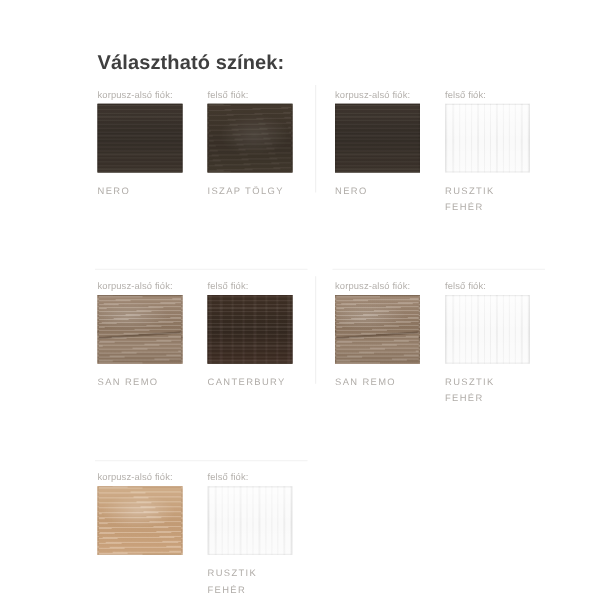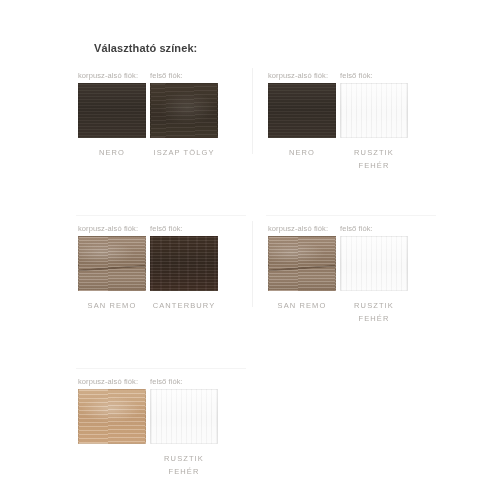--- a/index.html
+++ b/index.html
@@ -16,23 +16,23 @@
 
   #root {
     position: relative;
     width: 490px;
     height: 490px;
     box-sizing: border-box;
   }
 
   .page-title {
     position: absolute;
-    left: 94px;
+    left: 78px;
     top: 42px;
-    font-size: 11px;
+    font-size: 16px;
     font-weight: bold;
     color: #3f3f3f;
     letter-spacing: 0.1px;
     white-space: nowrap;
   }
 
   .grid {
     position: absolute;
     left: 62px;
     top: 62px;
@@ -68,21 +68,21 @@
     background: #f4f4f4;
   }
 
   .row-spacer {
     width: 100%;
     height: 0px;
   }
 
   .pair {
     display: flex;
-    gap: 4px;
+    gap: 20px;
     padding-top: 9px;
   }
 
   .swatch-col {
     width: 68px;
   }
 
   .swatch-label {
     font-size: 7.5px;
     color: #b4b0ac;
@@ -98,21 +98,21 @@
     border: 1px solid rgba(0,0,0,0.06);
     box-sizing: border-box;
     background-repeat: repeat;
   }
 
   .swatch-caption {
     margin-top: 8px;
     font-size: 7.5px;
     color: #b0aca8;
     letter-spacing: 1.1px;
-    text-align: center;
+    text-align: left;
     line-height: 13px;
     text-transform: uppercase;
     width: 68px;
   }
 
   
 
   .tex-nero {
     background-color: #3a322b;
     background-image:

